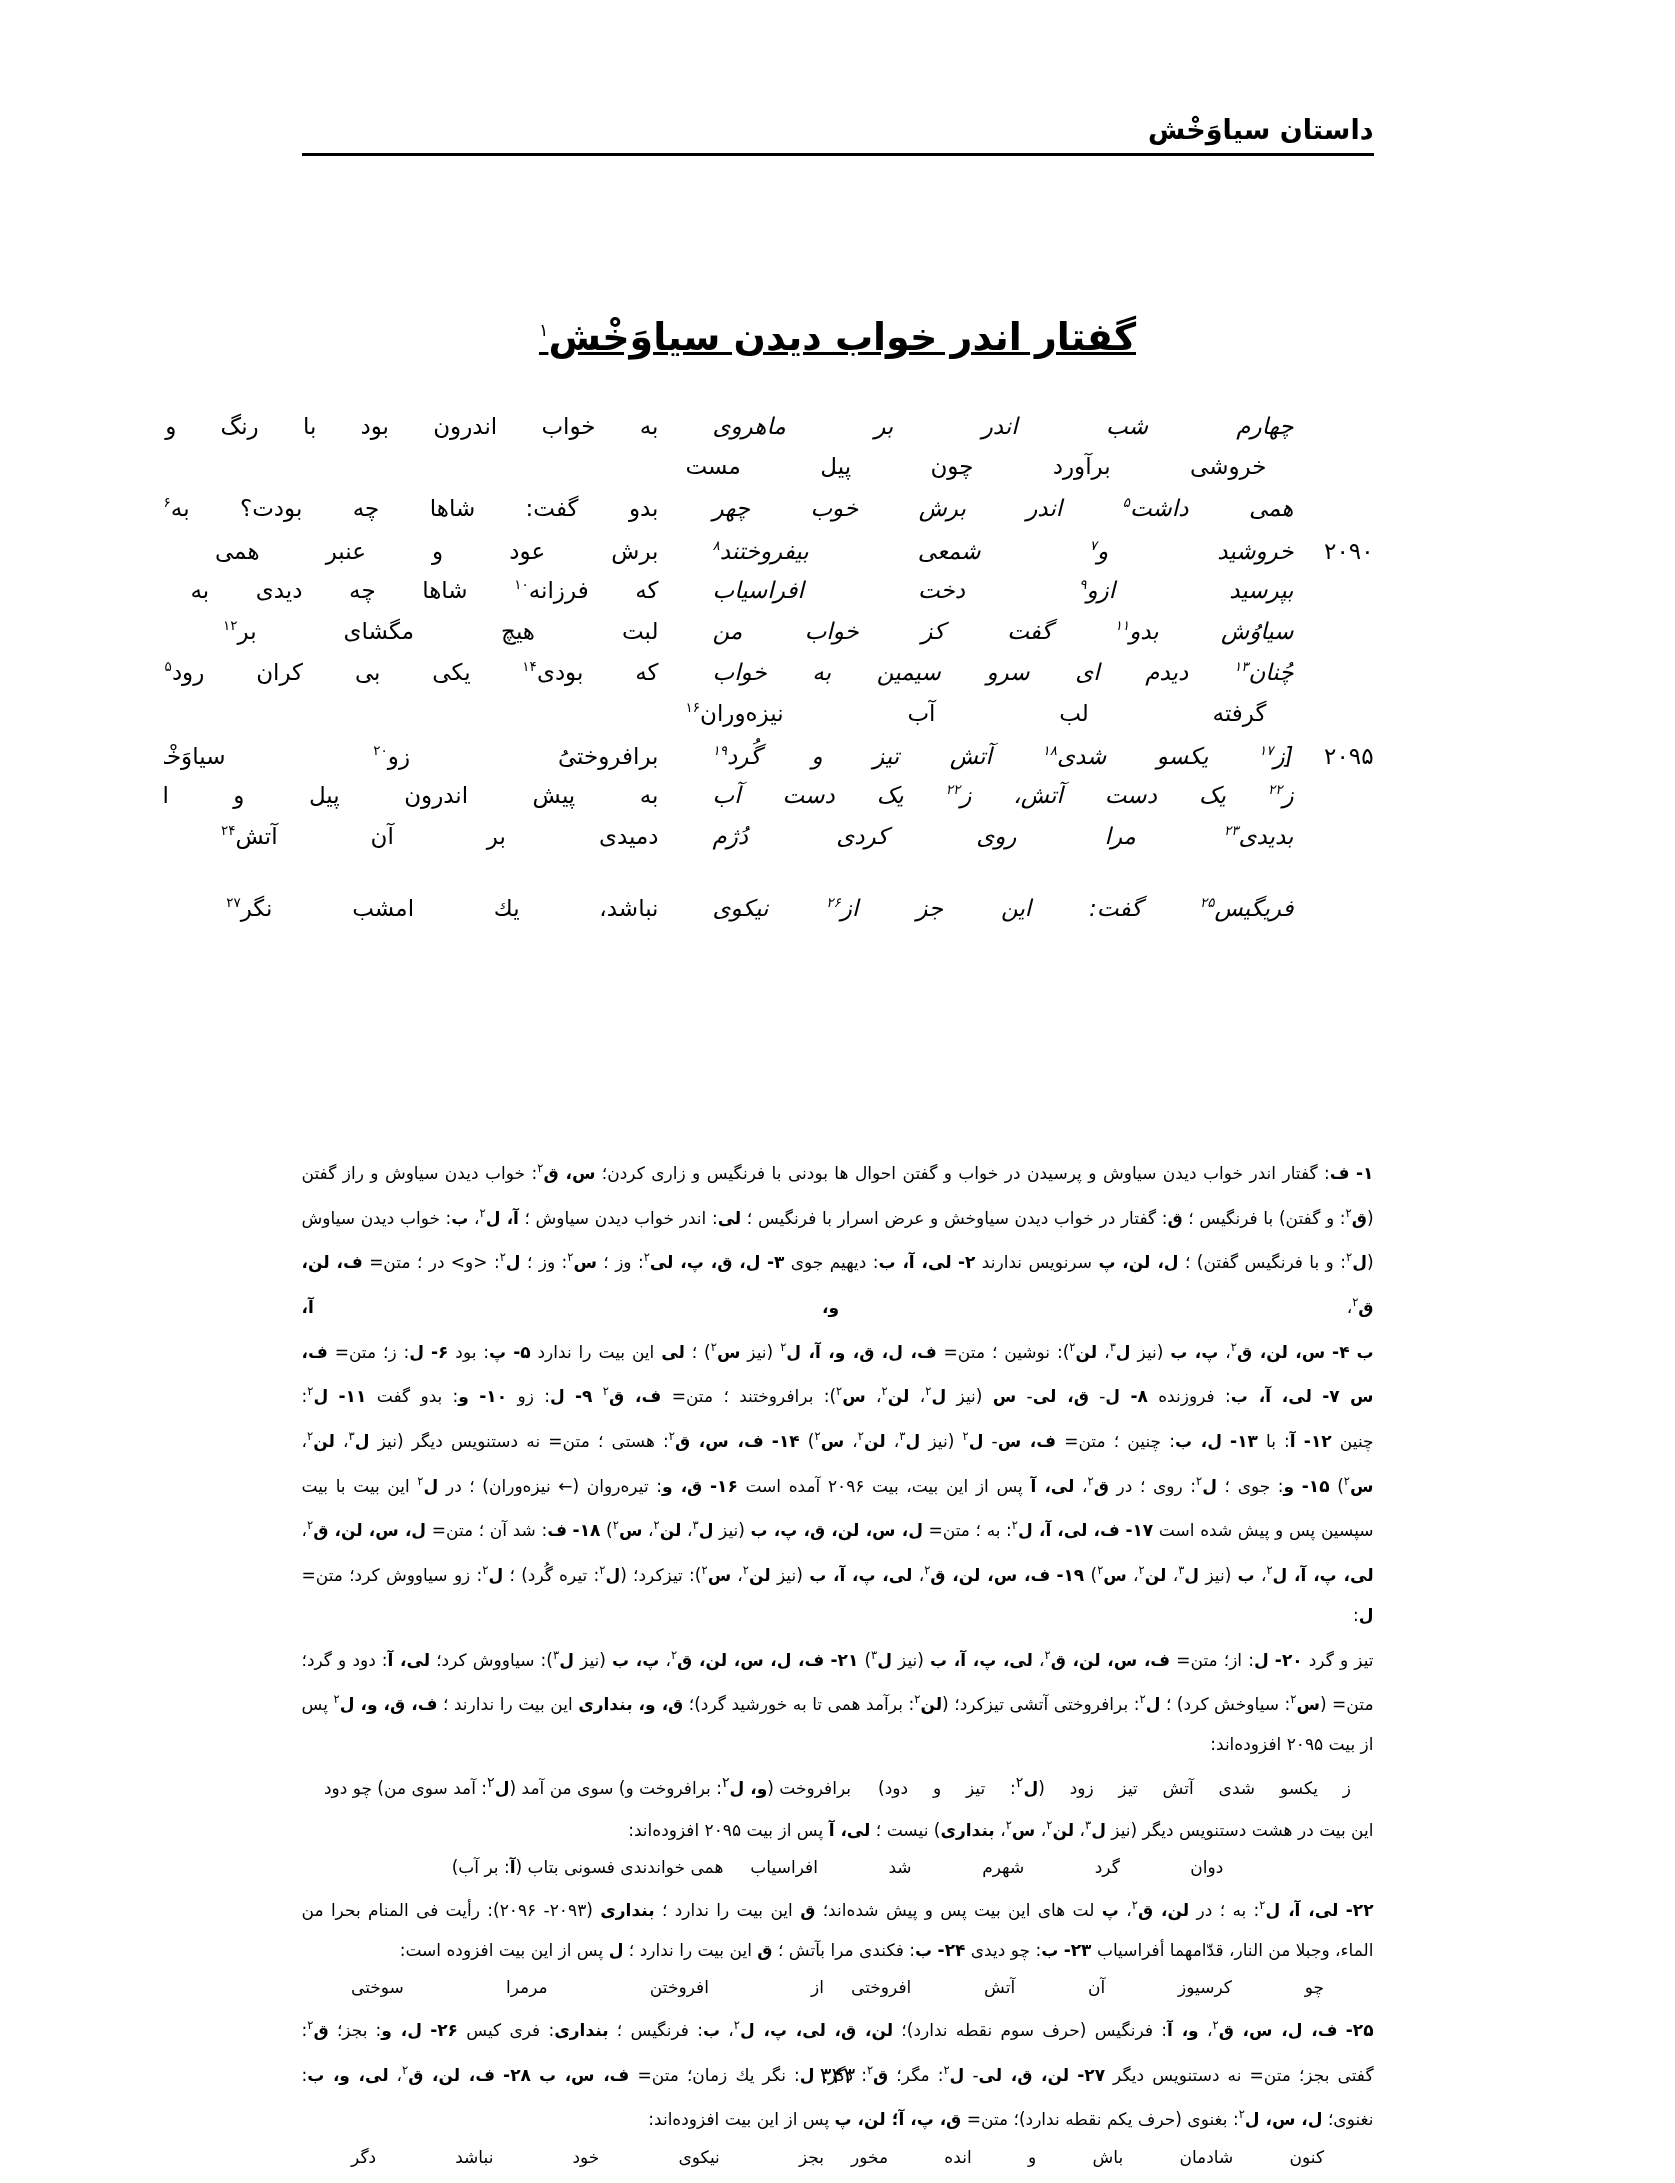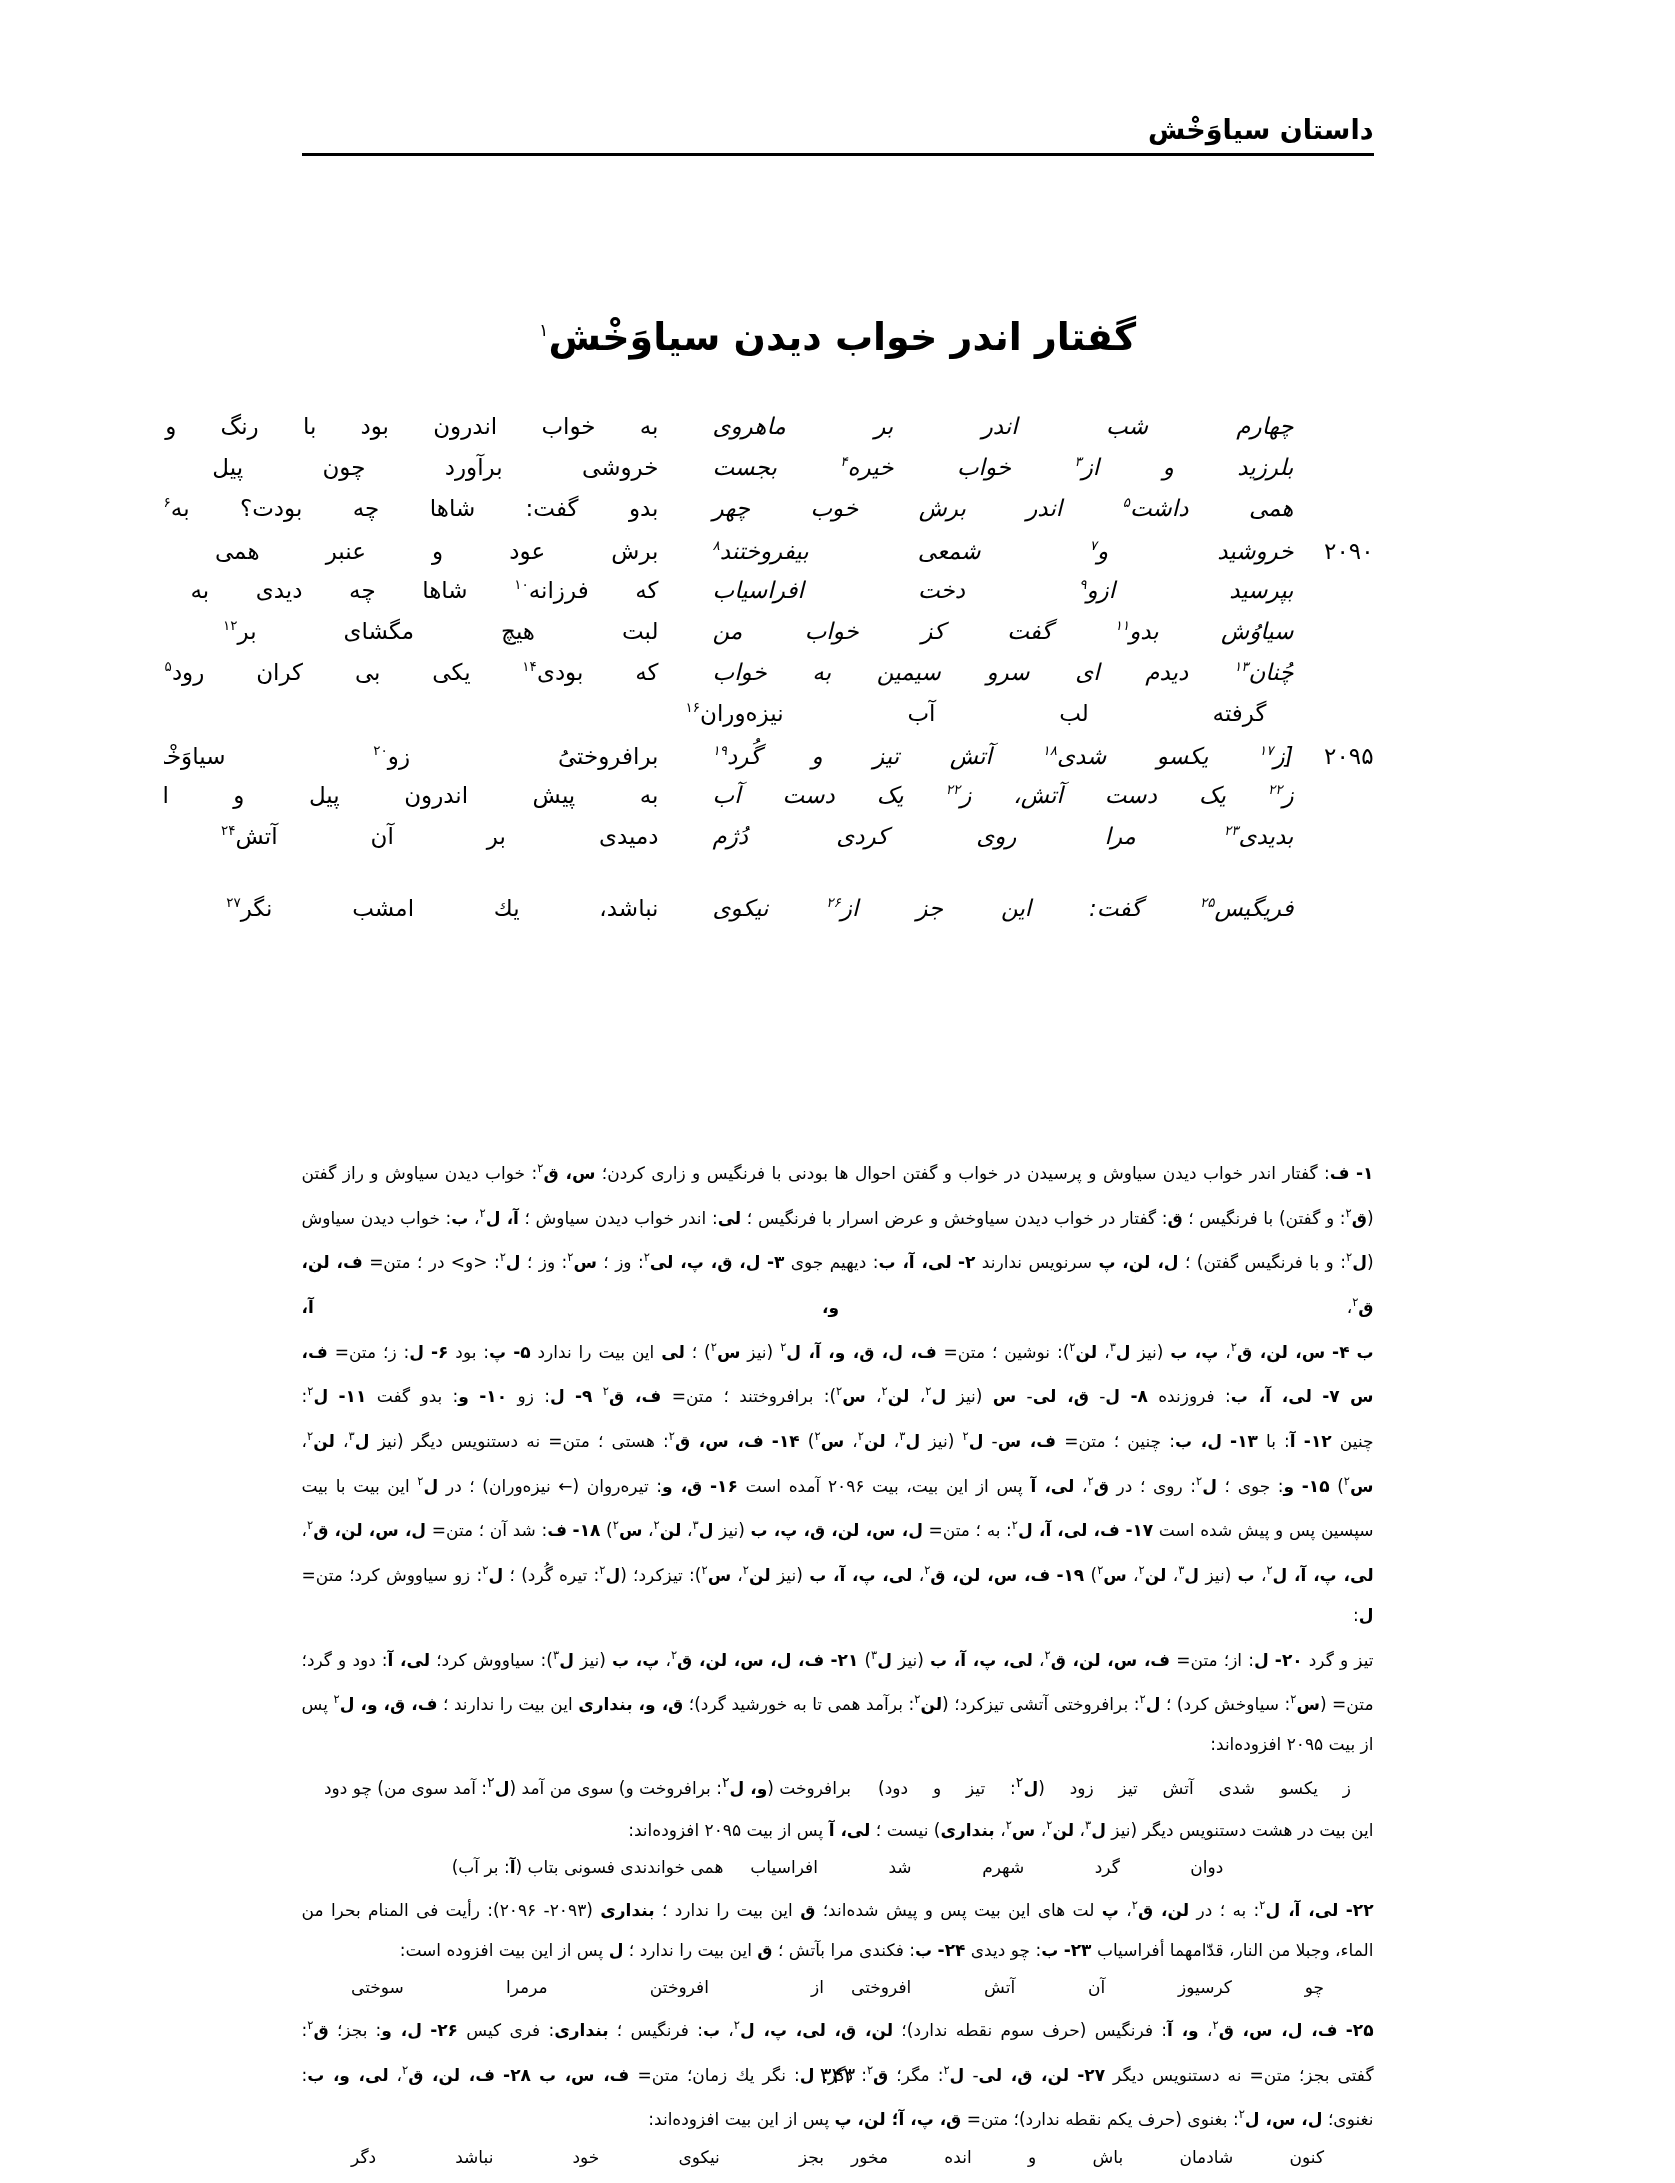--- a/index.html
+++ b/index.html
@@ -49,20 +49,21 @@
   .section-title {
     position: absolute;
     top: 290px;
     left: 0;
     right: 0;
     text-align: center;
     font-size: 38px;
     font-weight: bold;
     direction: rtl;
     letter-spacing: -0.7px;
+    text-decoration: underline;
   }
   .section-title .fn {
     font-size: 17.6px;
     font-weight: normal;
     vertical-align: super;
   }
 
   
   .verse-block {
     position: absolute;
@@ -192,23 +193,20 @@
         <div class="vnum"></div>
         <div class="hemistich right">
           <span class="just">چهارم شب اندر بر ماهروی</span>
         </div>
         <div class="hemistich left">
           <span class="just">به خواب اندرون بود با رنگ و بوی<sup class="fn">۲</sup></span>
         </div>
       </div>
       <div class="verse-row">
         <div class="vnum"></div>
-        <div class="hemistich right">
-          <span class="just">بلرزید و از<sup class="fn">۳</sup> خواب خیره<sup class="fn">۴</sup> بجست</span>
-        </div>
         <div class="hemistich left">
           <span class="just">خروشی برآورد چون پیل مست</span>
         </div>
       </div>
       <div class="verse-row">
         <div class="vnum"></div>
         <div class="hemistich right">
           <span class="just">همی داشت<sup class="fn">۵</sup> اندر برش خوب چهر</span>
         </div>
         <div class="hemistich left">

